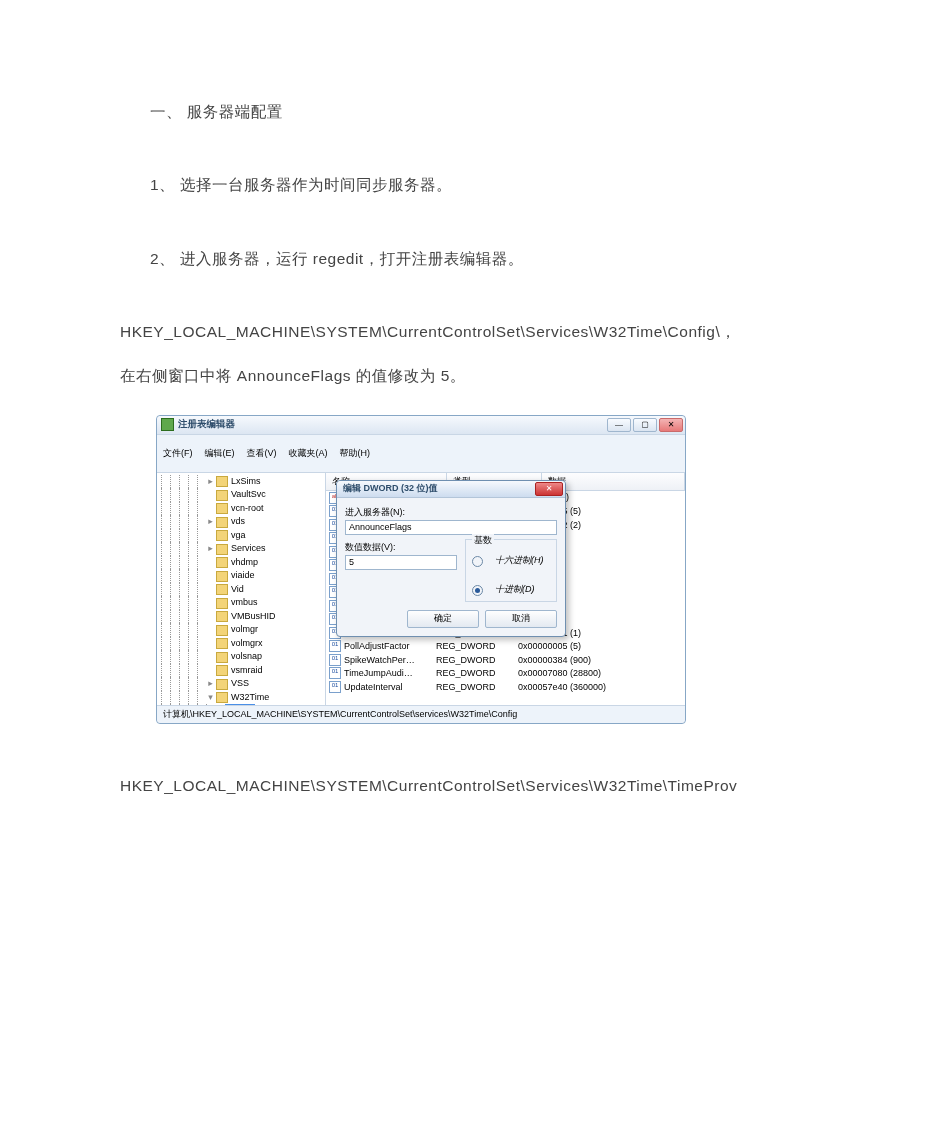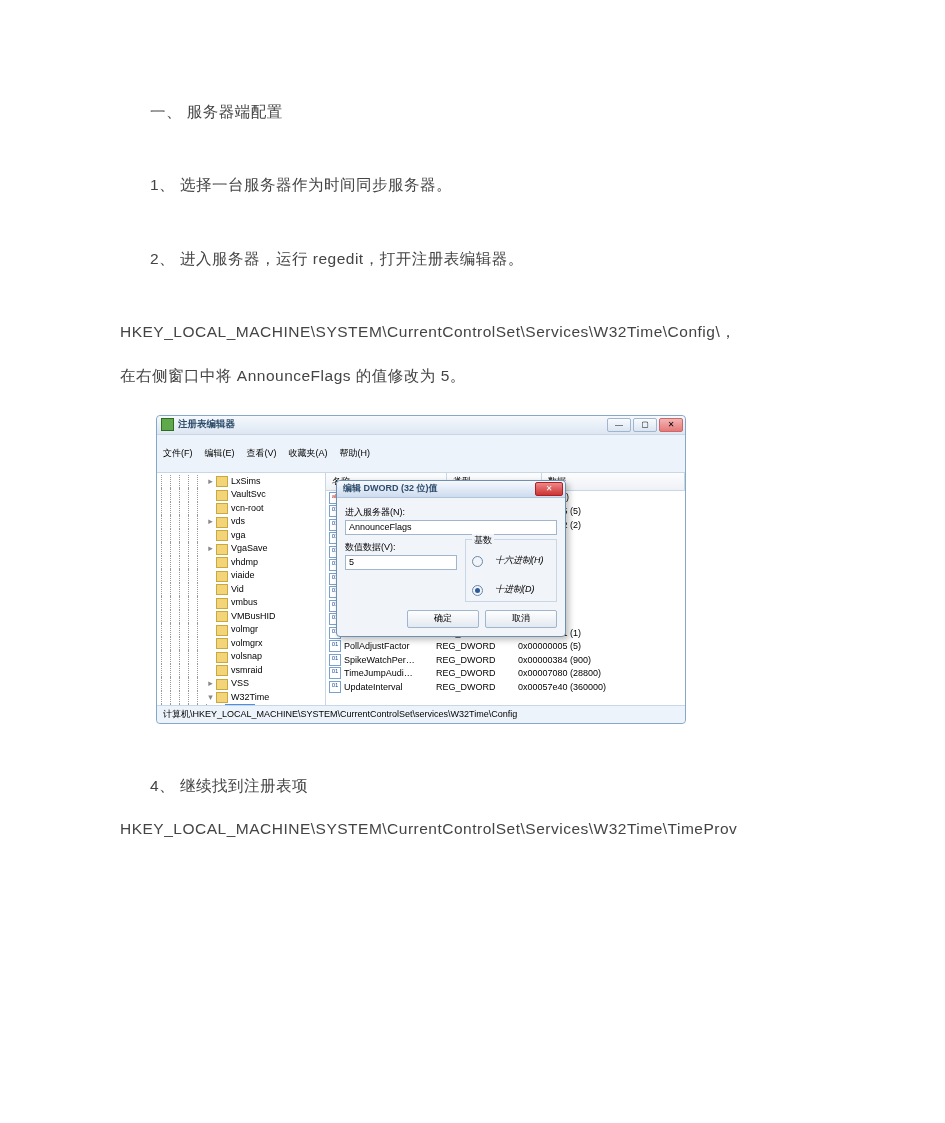--- a/index.html
+++ b/index.html
@@ -275,21 +275,21 @@
                 <span class="tree-label">vga</span>
               </div>
               <div class="tree-row">
                 <span class="tree-guide" style="width: 8px;"></span>
                 <span class="tree-guide" style="width: 8px;"></span>
                 <span class="tree-guide" style="width: 8px;"></span>
                 <span class="tree-guide" style="width: 8px;"></span>
                 <span class="tree-guide" style="width: 8px;"></span>
                 <span class="tree-toggle">▸</span>
                 <span class="tree-folder"></span>
-                <span class="tree-label">VgaSave</span>
+                <span class="tree-label">Services</span>
               </div>
               <div class="tree-row">
                 <span class="tree-guide" style="width: 8px;"></span>
                 <span class="tree-guide" style="width: 8px;"></span>
                 <span class="tree-guide" style="width: 8px;"></span>
                 <span class="tree-guide" style="width: 8px;"></span>
                 <span class="tree-guide" style="width: 8px;"></span>
                 <span class="tree-toggle"></span>
                 <span class="tree-folder"></span>
                 <span class="tree-label">vhdmp</span>
@@ -536,16 +536,15 @@
           </div>
         </div>
         <div class="dlg-buttons">
           <span class="dlg-btn">确定</span>
           <span class="dlg-btn">取消</span>
         </div>
       </div>
     </div>
   </div>
 
-  <p class="line indent1">4、  继续找到注册表项</p>
   <p class="line">HKEY_LOCAL_MACHINE\SYSTEM\CurrentControlSet\Services\W32Time\TimeProv</p>
 
 </div>
 
 </body></html>

